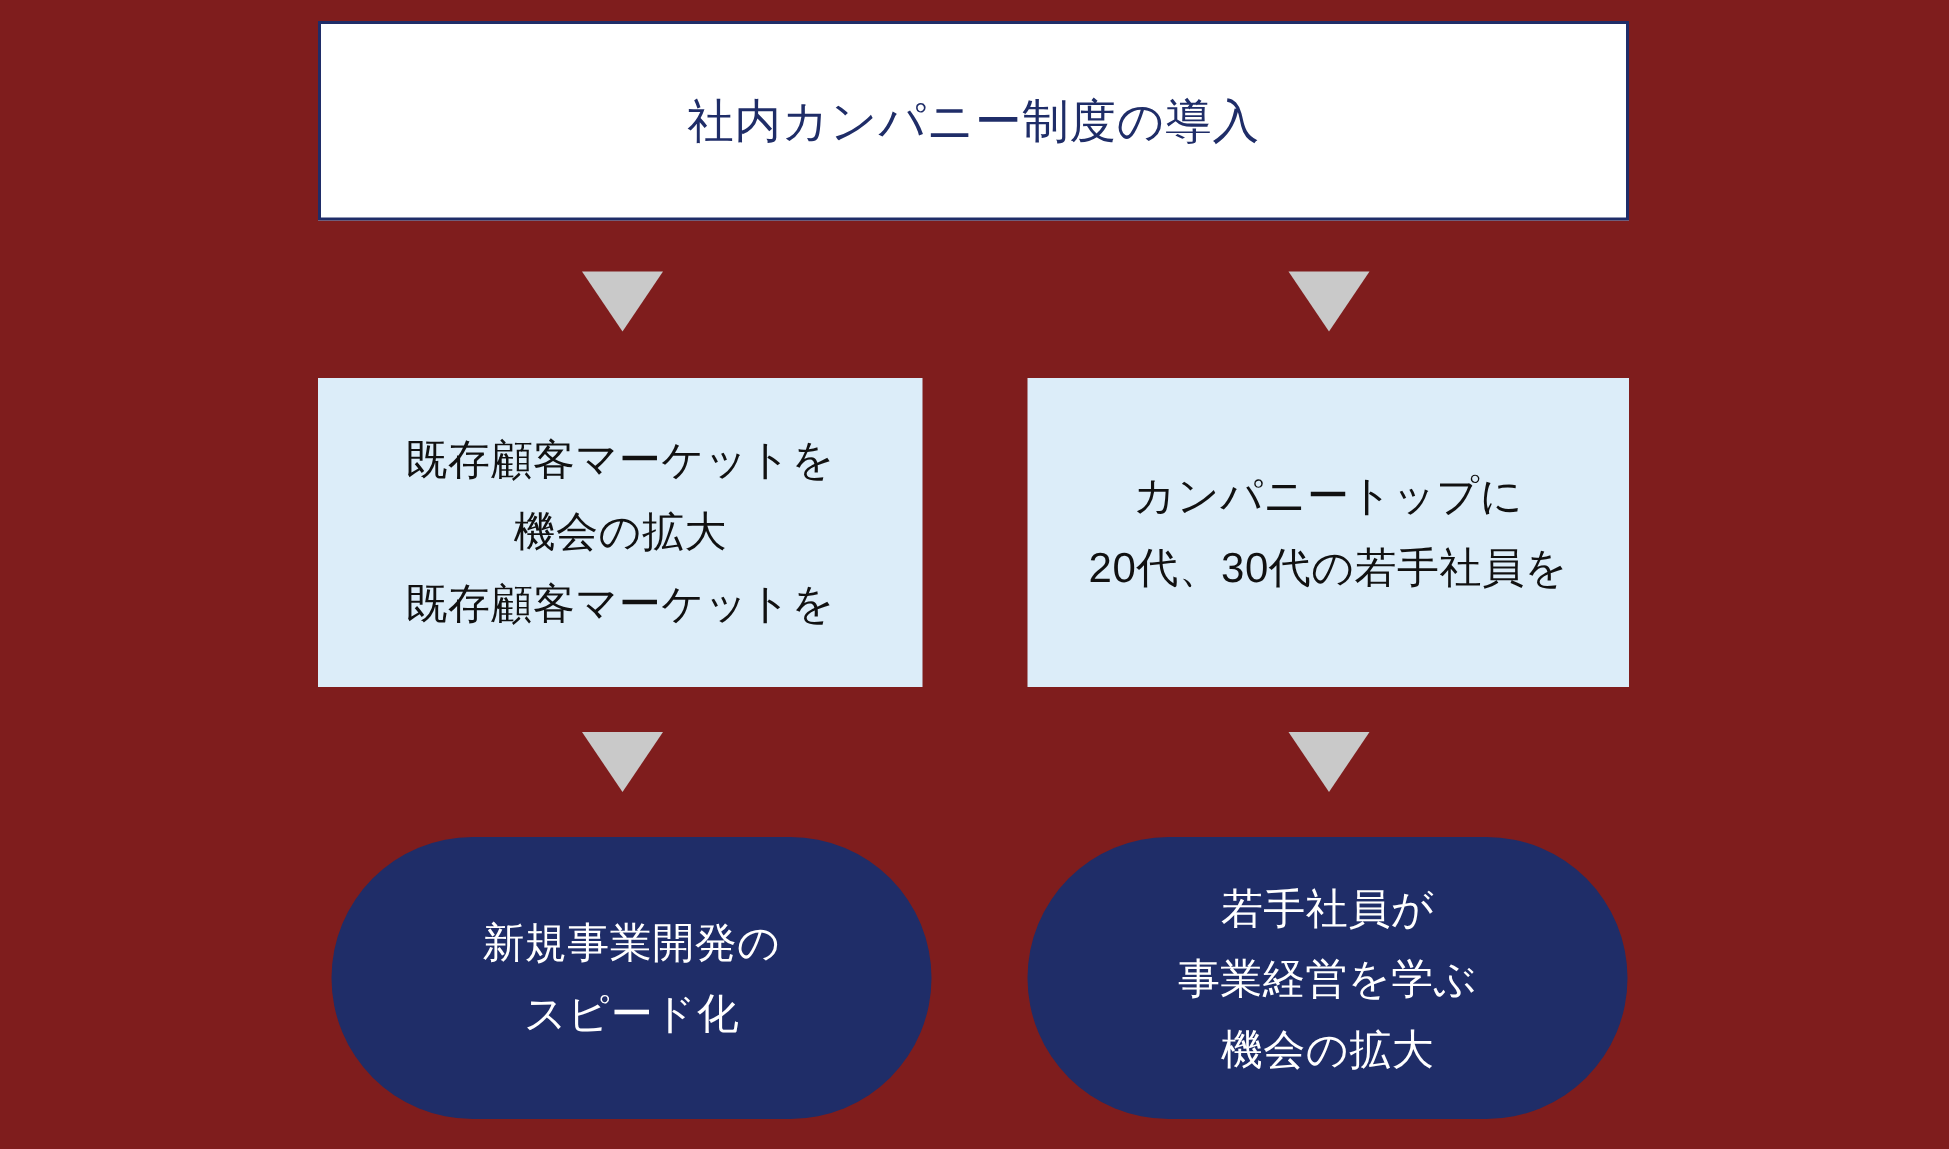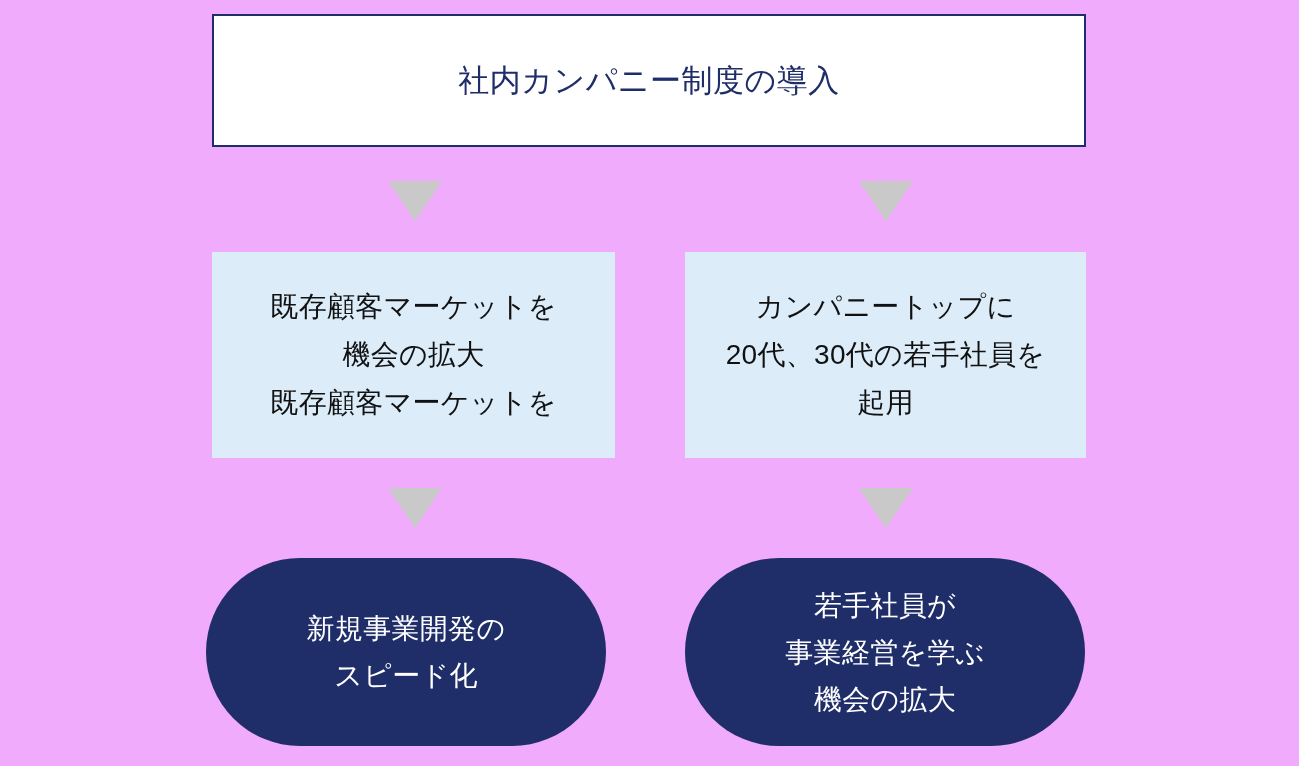--- a/index.html
+++ b/index.html
@@ -8,21 +8,21 @@
     padding: 0;
     background: #ffffff;
   }
   body {
     font-family: "Liberation Sans", "DejaVu Sans", sans-serif;
   }
   #canvas {
     position: relative;
     width: 1299px;
     height: 766px;
-    background: #f0abfc;
+    background: #7f1d1d;
     overflow: hidden;
   }
 
   
   .node {
     position: absolute;
     box-sizing: border-box;
     display: flex;
     align-items: center;
     justify-content: center;
@@ -69,21 +69,21 @@
     letter-spacing: 0.3px;
   }
 
   
   .pill {
     top: 558px;
     height: 188px;
     background: #1f2d68;
     border-radius: 94px;
   }
-  .pill.col-left  { left: 206px; width: 400px; }
+  .pill.col-left  { left: 221px; width: 400px; }
   .pill.col-right { left: 685px; width: 400px; }
   .pill .line {
     color: #ffffff;
     font-size: 28px;
     line-height: 47px;
     letter-spacing: 0.3px;
   }
 
   
   .arrow-down {
@@ -118,21 +118,20 @@
       <span class="line">既存顧客マーケットを</span>
       <span class="line">機会の拡大</span>
       <span class="line">既存顧客マーケットを</span>
     </span>
   </div>
 
   <div class="node blue-box col-right">
     <span class="lines">
       <span class="line">カンパニートップに</span>
       <span class="line">20代、30代の若手社員を</span>
-      <span class="line">起用</span>
     </span>
   </div>
 
   <div class="arrow-down arrow-r2 arrow-c-left"></div>
   <div class="arrow-down arrow-r2 arrow-c-right"></div>
 
   <div class="node pill col-left">
     <span class="lines">
       <span class="line">新規事業開発の</span>
       <span class="line">スピード化</span>

